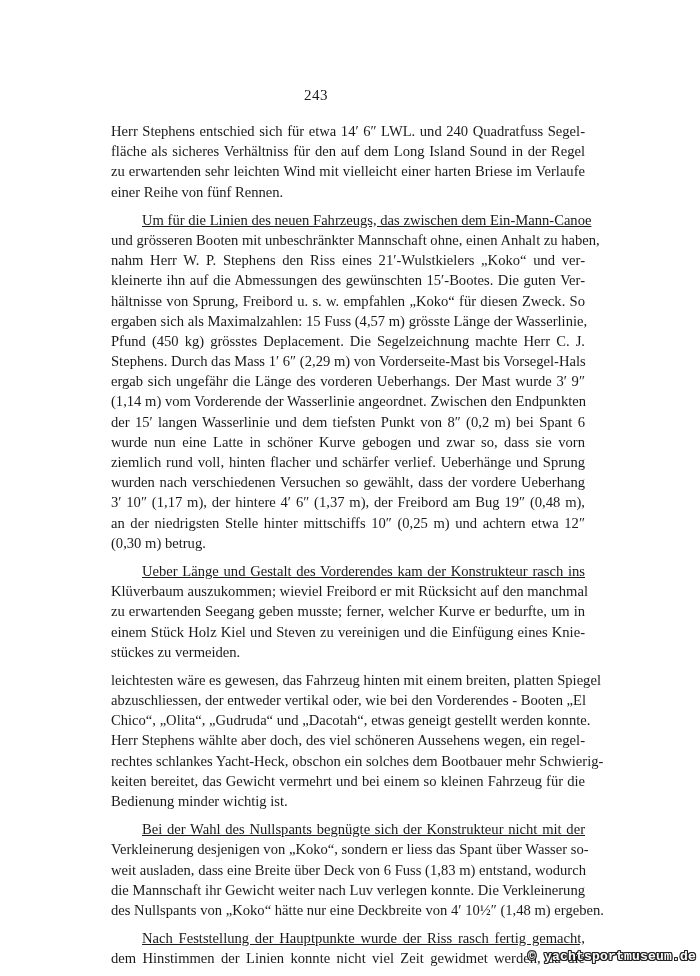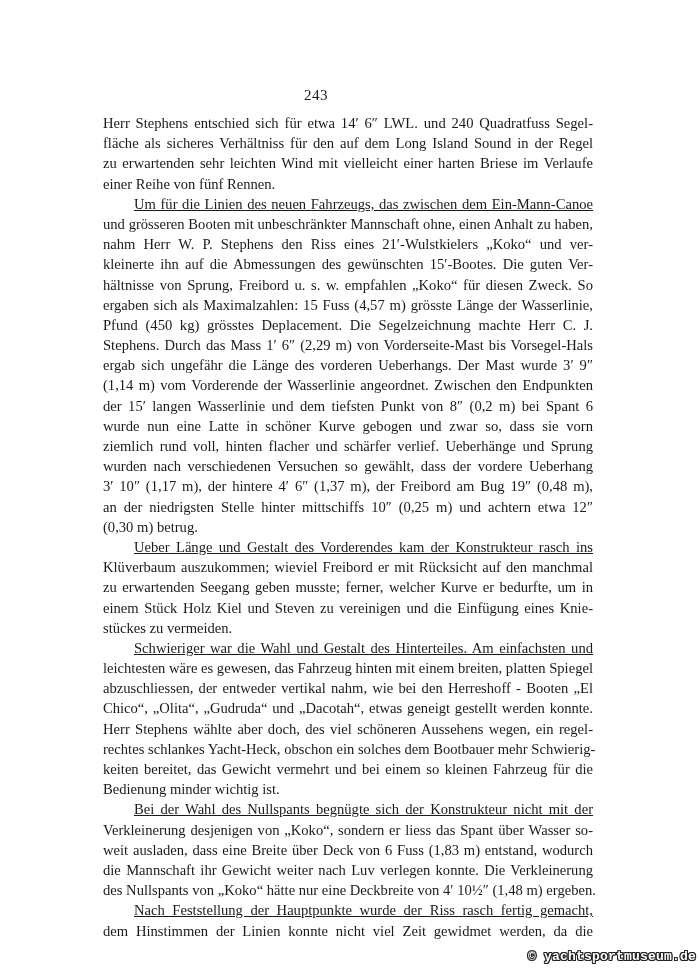--- a/index.html
+++ b/index.html
@@ -27,21 +27,21 @@
     .text-block {
       position: absolute;
       top: 113px;
       left: 103px;
       width: 490px;
       font-size: 14.6px;
       line-height: 20.2px;
       text-align: justify;
     }
     .paragraph {
-      margin: 0;
+      margin: 8px;
       text-indent: 0;
     }
     .line {
       display: block;
       text-align: justify;
       text-align-last: justify;
       white-space: nowrap;
       height: 20.2px;
     }
     .line.last {
@@ -97,23 +97,22 @@
       <span class="line last">(0,30 m) betrug.</span>
     </div>
     <div class="paragraph">
       <span class="line indent">Ueber Länge und Gestalt des Vorderendes kam der Konstrukteur rasch ins</span>
       <span class="line">Klüverbaum auszukommen; wieviel Freibord er mit Rücksicht auf den manchmal</span>
       <span class="line">zu erwartenden Seegang geben musste; ferner, welcher Kurve er bedurfte, um in</span>
       <span class="line">einem Stück Holz Kiel und Steven zu vereinigen und die Einfügung eines Knie-</span>
       <span class="line last">stückes zu vermeiden.</span>
     </div>
     <div class="paragraph">
-      <span class="line indent">Schwieriger war die Wahl und Gestalt des Hinterteiles. Am einfachsten und</span>
       <span class="line">leichtesten wäre es gewesen, das Fahrzeug hinten mit einem breiten, platten Spiegel</span>
-      <span class="line">abzuschliessen, der entweder vertikal nahm, wie bei den Herreshoff - Booten „El</span>
+      <span class="line">abzuschliessen, der entweder vertikal oder, wie bei den Vorderendes - Booten „El</span>
       <span class="line">Chico“, „Olita“, „Gudruda“ und „Dacotah“, etwas geneigt gestellt werden konnte.</span>
       <span class="line">Herr Stephens wählte aber doch, des viel schöneren Aussehens wegen, ein regel-</span>
       <span class="line">rechtes schlankes Yacht-Heck, obschon ein solches dem Bootbauer mehr Schwierig-</span>
       <span class="line">keiten bereitet, das Gewicht vermehrt und bei einem so kleinen Fahrzeug für die</span>
       <span class="line last">Bedienung minder wichtig ist.</span>
     </div>
     <div class="paragraph">
       <span class="line indent">Bei der Wahl des Nullspants begnügte sich der Konstrukteur nicht mit der</span>
       <span class="line">Verkleinerung desjenigen von „Koko“, sondern er liess das Spant über Wasser so-</span>
       <span class="line">weit ausladen, dass eine Breite über Deck von 6 Fuss (1,83 m) entstand, wodurch</span>

